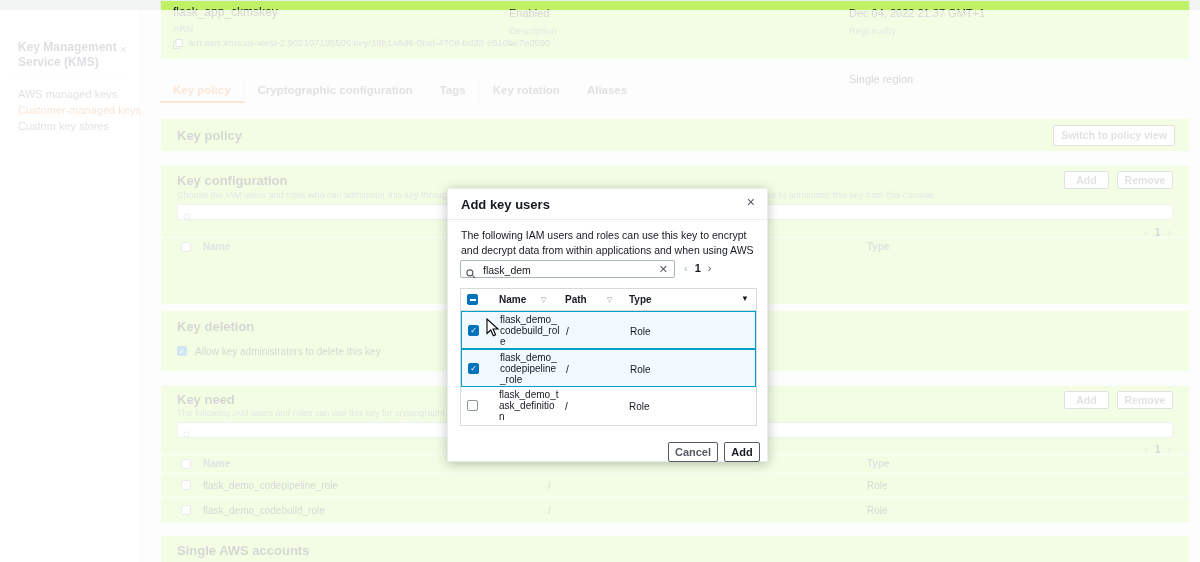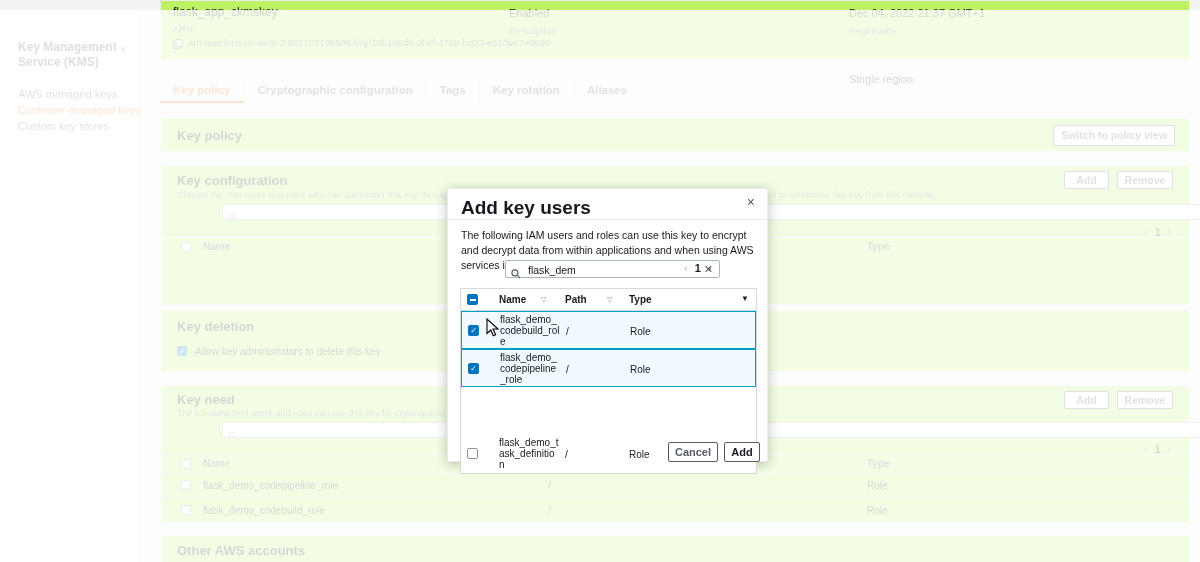--- a/index.html
+++ b/index.html
@@ -20,42 +20,42 @@
   .side-item{position:absolute;left:18px;font-size:11px;color:#545b64;white-space:nowrap;cursor:pointer;}
   .side-item.active{color:#dd6b10;}
 
   
   .card{position:absolute;background:#bef264;border:1px solid #eaeded;box-sizing:border-box;}
   .card-title{position:absolute;font-size:13px;font-weight:bold;color:#16191f;white-space:nowrap;}
   .card-desc{position:absolute;font-size:9px;color:#687078;white-space:nowrap;overflow:hidden;}
   .label{font-size:9.5px;color:#687078;}
   .value{font-size:11px;color:#16191f;}
   .btn{position:absolute;box-sizing:border-box;border:1px solid #545b64;border-radius:2px;background:#fff;color:#545b64;font-size:10.5px;font-weight:bold;text-align:center;cursor:pointer;}
-  .searchbox{position:absolute;box-sizing:border-box;border:1px solid #aab7b8;border-radius:2px;background:#fff;margin-left:45px;}
+  .searchbox{position:absolute;box-sizing:border-box;border:1px solid #aab7b8;border-radius:2px;background:#fff;}
   .mag{position:absolute;left:5px;top:3px;}
   .pag{position:absolute;font-size:10.5px;color:#687078;white-space:nowrap;}
   .pag .pg-num{color:#16191f;font-weight:bold;margin:0 7px;}
   .chev{cursor:pointer;}
   .th{position:absolute;font-size:10px;font-weight:bold;color:#545b64;white-space:nowrap;}
   .cell{position:absolute;font-size:10px;color:#16191f;white-space:nowrap;}
   .cb{position:absolute;width:10px;height:10px;box-sizing:border-box;border:1px solid #879596;border-radius:2px;background:#fff;cursor:pointer;}
   .cb.checked{background:#0073bb;border-color:#0073bb;color:#fff;font-size:8px;line-height:9px;text-align:center;}
   .cb.indet{background:#0073bb;border-color:#0073bb;}
   .cb.indet::after{content:"";position:absolute;left:2px;top:4px;width:6px;height:2px;background:#fff;}
 
   
   #tabs{position:absolute;left:160px;top:80px;display:flex;height:23px;}
   .tab{padding:0 13px;font-size:11.5px;font-weight:bold;color:#545b64;line-height:21px;border-right:1px solid #d5dbdb;border-bottom:2px solid transparent;cursor:pointer;white-space:nowrap;}
   .tab:last-child{border-right:none;}
   .tab.active{color:#ec7211;border-bottom-color:#ec7211;}
 
   
   #dim{position:absolute;left:0;top:10px;width:1200px;height:552px;background:rgba(255,255,255,0.82);z-index:5;}
   #modal{position:absolute;left:447px;top:188px;width:321px;height:274px;background:#fff;border:1px solid #eaeded;border-radius:2px;box-shadow:0 2px 12px rgba(0,0,0,0.25);z-index:10;box-sizing:border-box;}
-  .m-title{position:absolute;left:13px;top:8px;font-size:19px;font-weight:bold;color:#16191f;}
+  .m-title{position:absolute;left:13px;top:8px;font-size:13px;font-weight:bold;color:#16191f;}
   .m-close{position:absolute;right:12px;top:5px;font-size:14px;color:#545b64;cursor:pointer;}
   .m-hline{position:absolute;left:0;top:30px;width:100%;border-top:1px solid #eaeded;}
   .m-desc{position:absolute;left:13px;top:39px;width:298px;font-size:10.5px;color:#16191f;line-height:15px;}
   .m-search{left:12px;top:71px;width:215px;height:18px;}
   .m-search .sval{position:absolute;left:22px;top:3px;font-size:10.5px;color:#16191f;}
   .m-clear{position:absolute;right:6px;top:2px;font-size:11px;color:#545b64;cursor:pointer;}
   .m-pag{top:73px;left:236px;font-size:11px;}
   #m-table{position:absolute;left:12px;top:99px;width:297px;border:1px solid #d5dbdb;box-sizing:border-box;}
   .m-thead{position:relative;height:21px;border-bottom:1px solid #d5dbdb;}
   .m-row{position:relative;height:38px;box-sizing:border-box;border-bottom:1px solid #eaeded;background:#fff;}
@@ -163,21 +163,21 @@
     </div>
     <div class="abs" style="left:0;top:111px;width:100%;height:24px;border-top:1px solid #eaeded;">
       <div class="cb" style="left:20px;top:7px;"></div>
       <div class="cell" style="left:42px;top:7px;">flask_demo_codebuild_role</div>
       <div class="cell" style="left:387px;top:7px;">/</div>
       <div class="cell" style="left:706px;top:7px;">Role</div>
     </div>
   </div>
 
   <div class="card" style="left:160px;top:535px;width:1030px;height:40px;">
-    <div class="card-title" style="left:16px;top:7px;">Other AWS accounts</div>
+    <div class="card-title" style="left:16px;top:7px;">Single AWS accounts</div>
   </div>
 
   <div id="dim"></div>
 
   <div id="modal">
     <div class="m-title">Add key users</div>
     <div class="m-close">×</div>
     <div class="m-hline"></div>
     <div class="m-desc">The following IAM users and roles can use this key to encrypt and decrypt data from within applications and when using AWS services integrated with KMS.</div>
 
@@ -206,21 +206,21 @@
         <div class="m-name">flask_demo_codebuild_role</div>
         <div class="m-cell" style="left:104px;">/</div>
         <div class="m-cell" style="left:168px;">Role</div>
       </div>
       <div class="m-row sel">
         <div class="cb checked" style="left:6px;top:13px;width:11px;height:11px;line-height:10px;"><span>✓</span></div>
         <div class="m-name">flask_demo_codepipeline_role</div>
         <div class="m-cell" style="left:104px;">/</div>
         <div class="m-cell" style="left:168px;">Role</div>
       </div>
-      <div class="m-row" style="border-bottom:none;margin-top:48px;">
+      <div class="m-row" style="border-bottom:none;">
         <div class="cb" style="left:6px;top:13px;width:11px;height:11px;"></div>
         <div class="m-name">flask_demo_task_definition</div>
         <div class="m-cell" style="left:104px;">/</div>
         <div class="m-cell" style="left:168px;">Role</div>
       </div>
     </div>
 
     <div class="btn m-btn" style="left:220px;width:50px;">Cancel</div>
     <div class="btn m-btn" style="left:276px;width:36px;color:#16191f;border-color:#545b64;">Add</div>
   </div>

